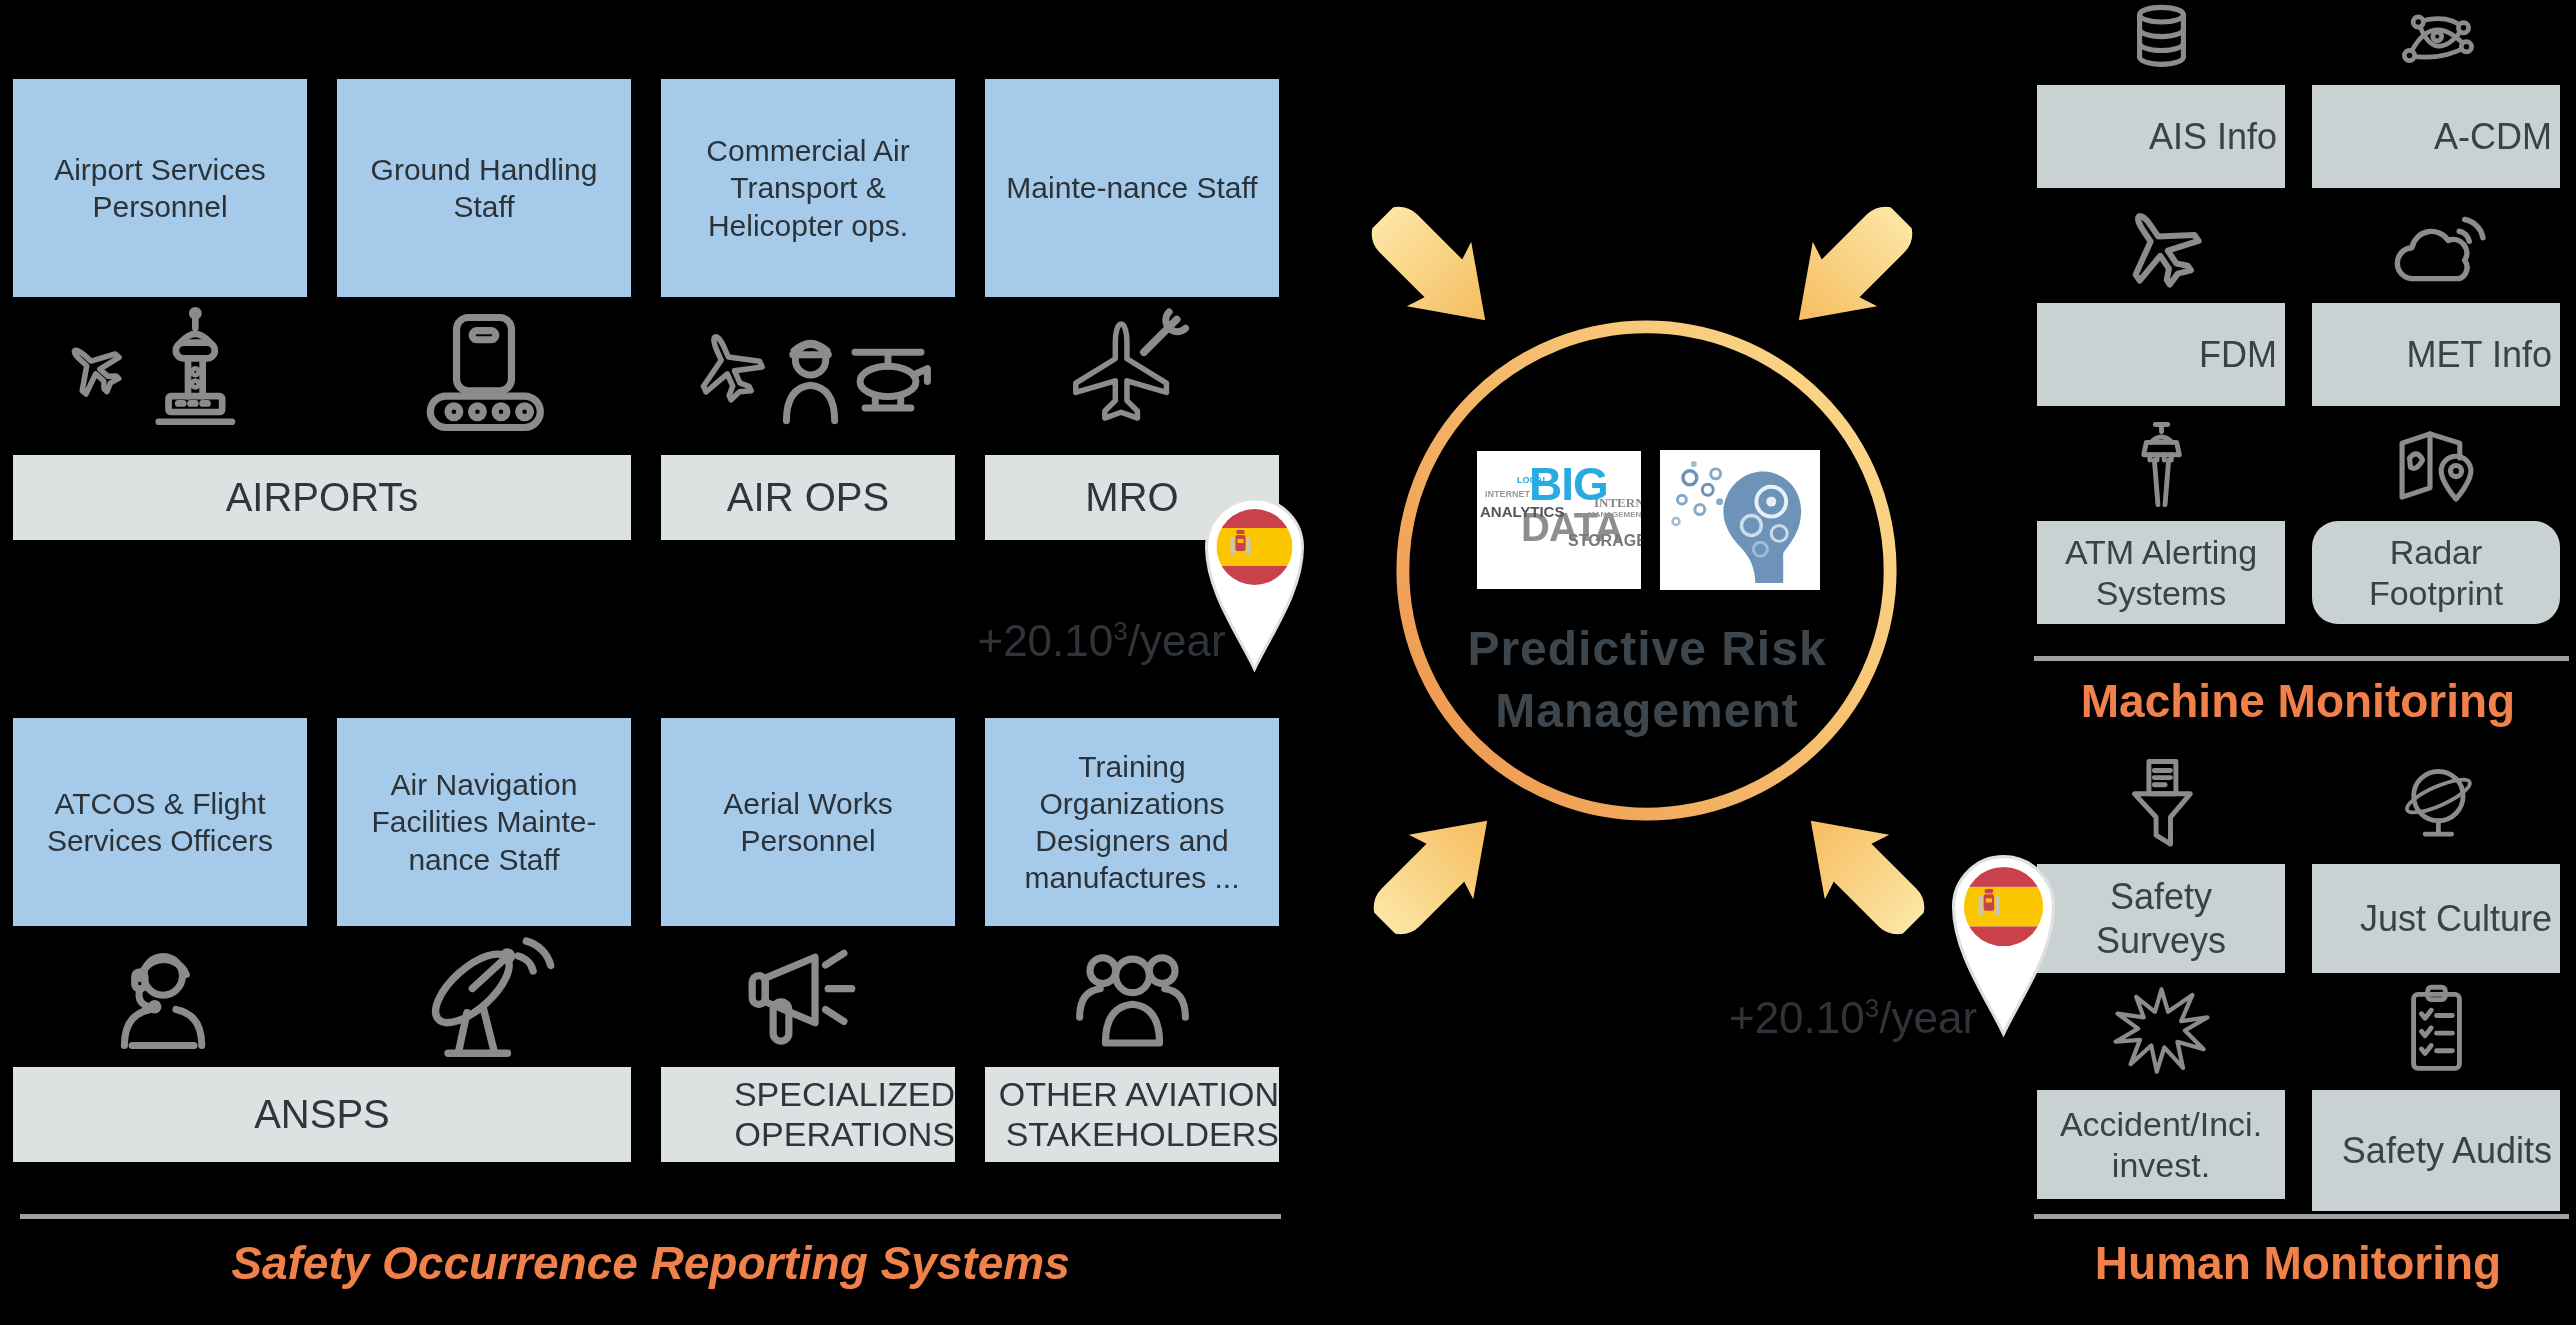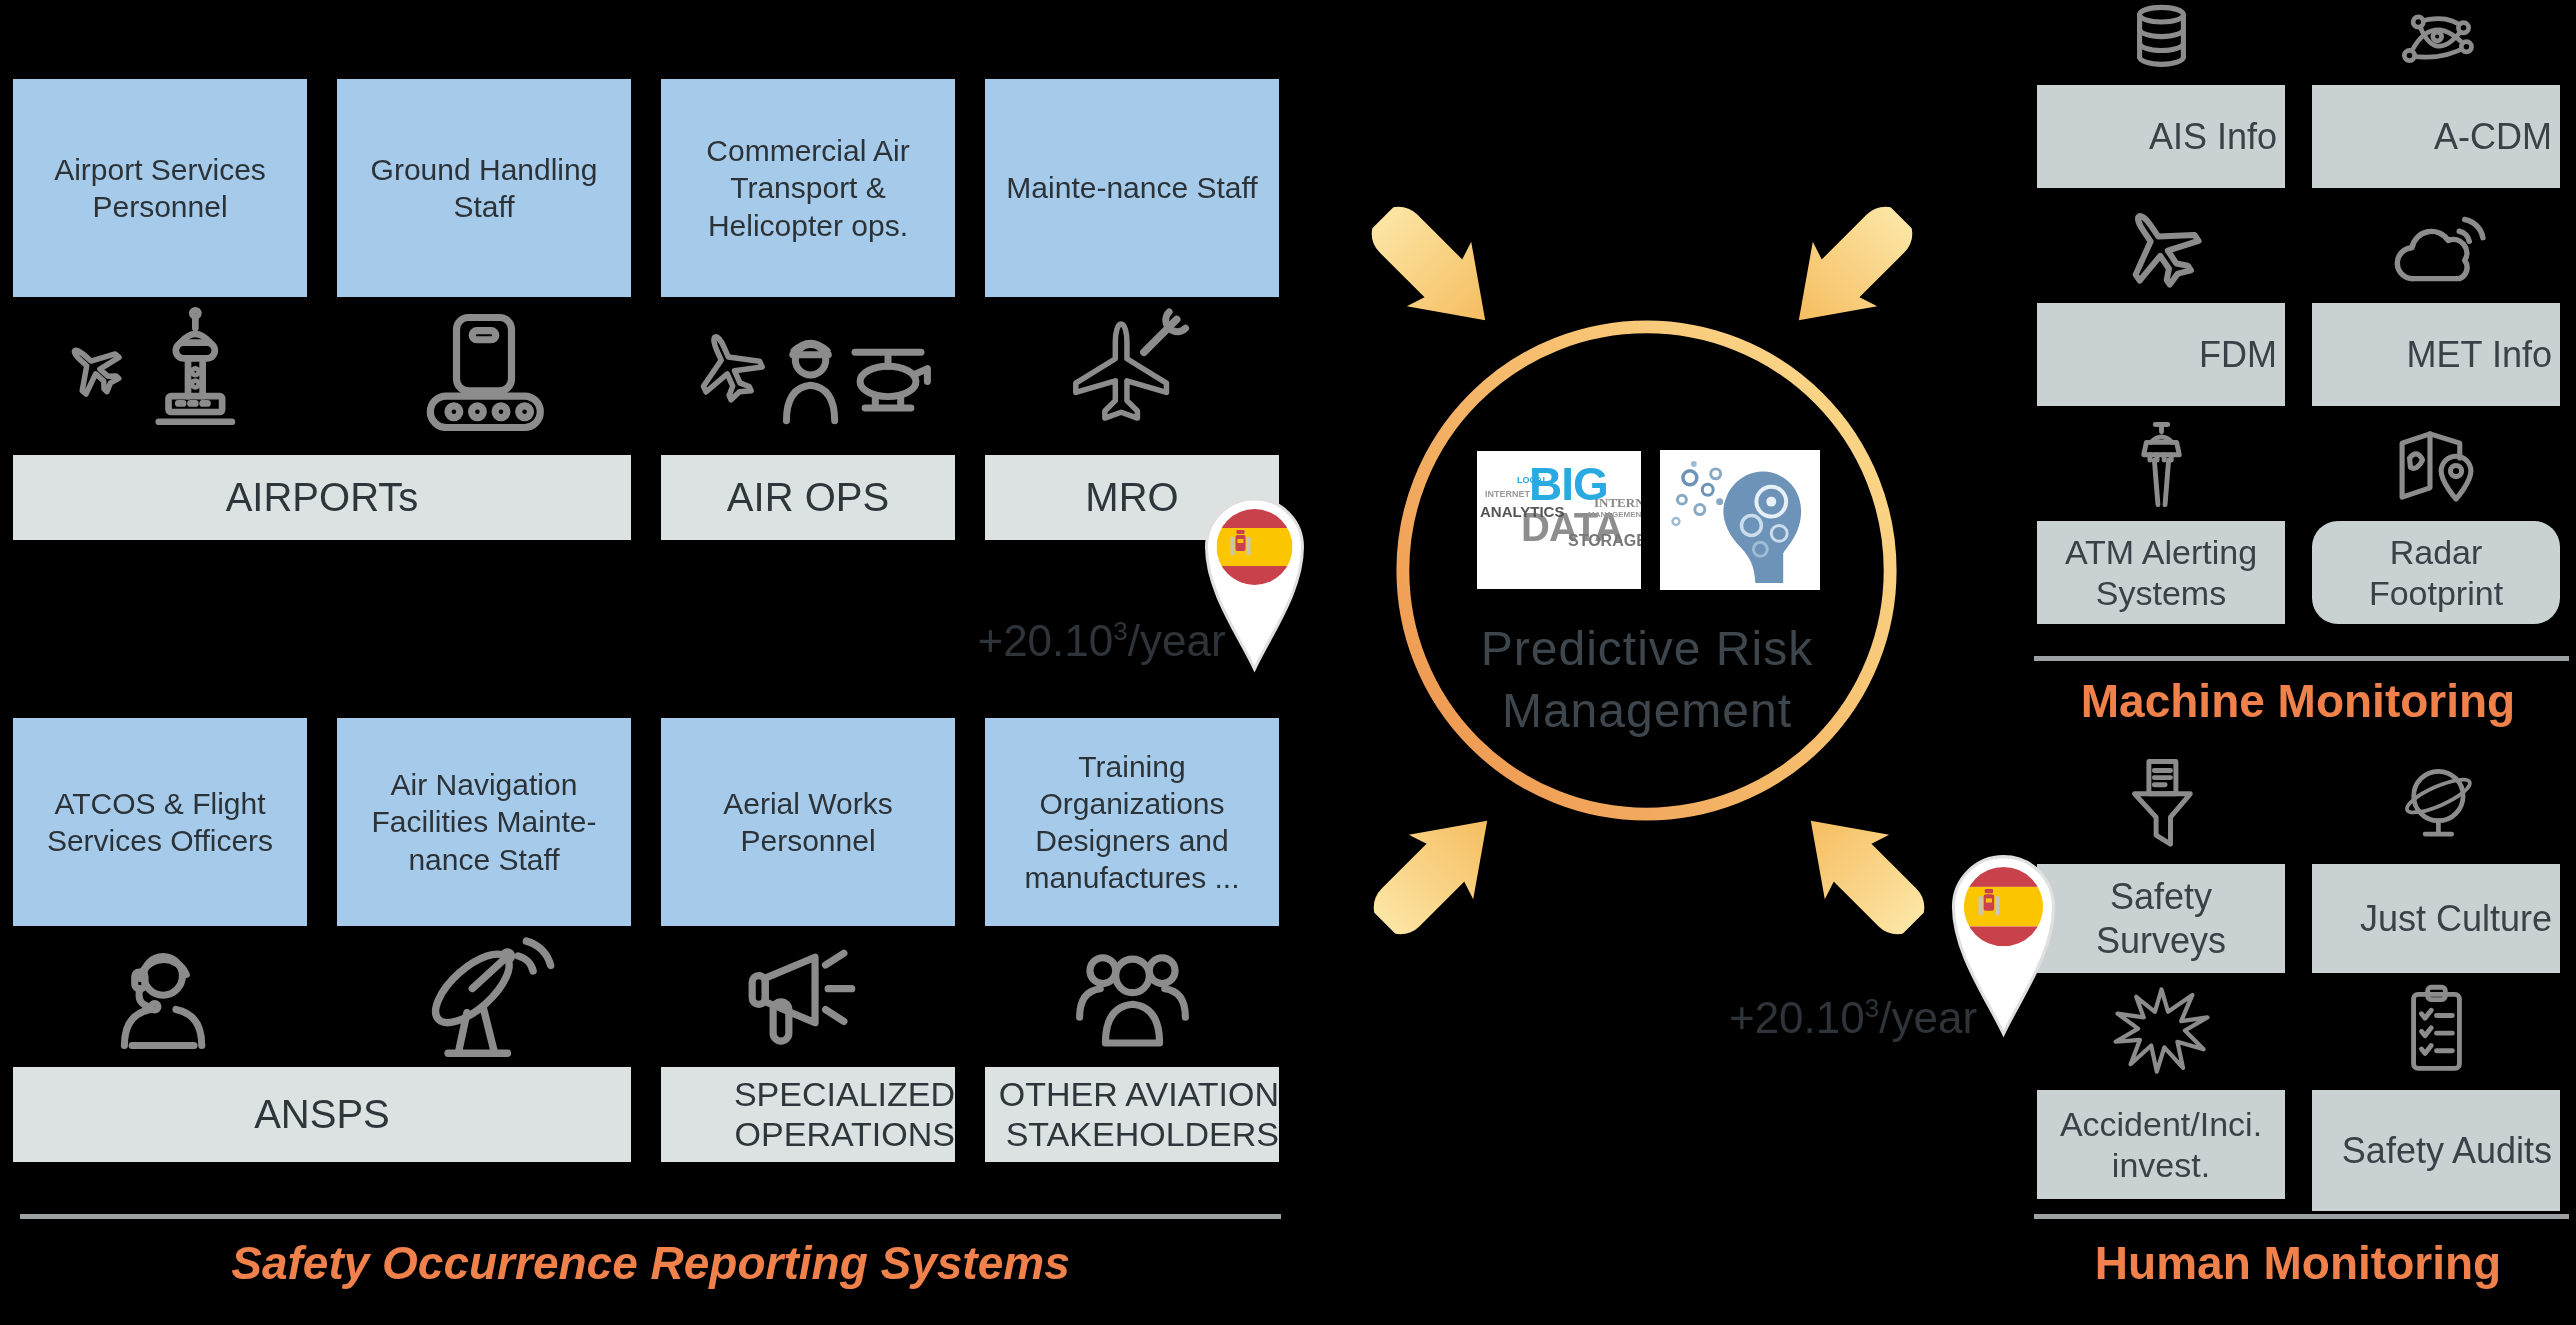--- a/index.html
+++ b/index.html
@@ -13,21 +13,21 @@
   .lbl.small{font-size:34px;line-height:1.15;}
   .rbox{background:#C9D1D3;color:#394247;display:flex;align-items:center;justify-content:flex-end;
         text-align:center;font-size:36px;font-weight:500;padding:0 8px;line-height:1.2;}
   .rbox.small{font-size:34px;}
   .icon-slot{position:absolute;display:flex;align-items:center;justify-content:center;}
   svg.icon{stroke:#8C8C8C;fill:none;stroke-width:5.5;stroke-linecap:round;stroke-linejoin:round;}
   .divider{position:absolute;height:5px;background:#9CA2A4;}
   .otitle{position:absolute;color:#F0814B;font-size:46px;font-weight:600;text-align:center;}
   .rate{position:absolute;color:#2E343A;font-size:44px;font-weight:500;text-align:center;white-space:nowrap;}
   .rate sup{font-size:26px;}
-  .caption{position:absolute;color:#3E464D;font-size:48px;line-height:1.3;font-weight:400;text-align:center;letter-spacing:1px;}
+  .caption{position:absolute;color:#3E464D;font-size:48px;line-height:1.3;font-weight:700;text-align:center;letter-spacing:1px;}
   .imgbox{position:absolute;background:#fff;overflow:hidden;}
   .wc span{position:absolute;font-weight:bold;white-space:nowrap;}
   .w0{left:52px;top:6px;font-size:46px;color:#29ABE2;letter-spacing:-1px;}
   .w1{left:44px;top:54px;font-size:40px;color:#8E8E8E;letter-spacing:-1px;}
   .w2{left:3px;top:52px;font-size:15px;color:#555;}
   .w3{left:91px;top:81px;font-size:16px;color:#777;}
   .w4{left:8px;top:38px;font-size:9px;color:#999;}
   .w5{left:117px;top:44px;font-size:13px;color:#888;font-family:Liberation Serif, serif;}
   .w6{left:111px;top:59px;font-size:8px;color:#999;}
   .w7{left:40px;top:24px;font-size:9px;color:#29ABE2;}

